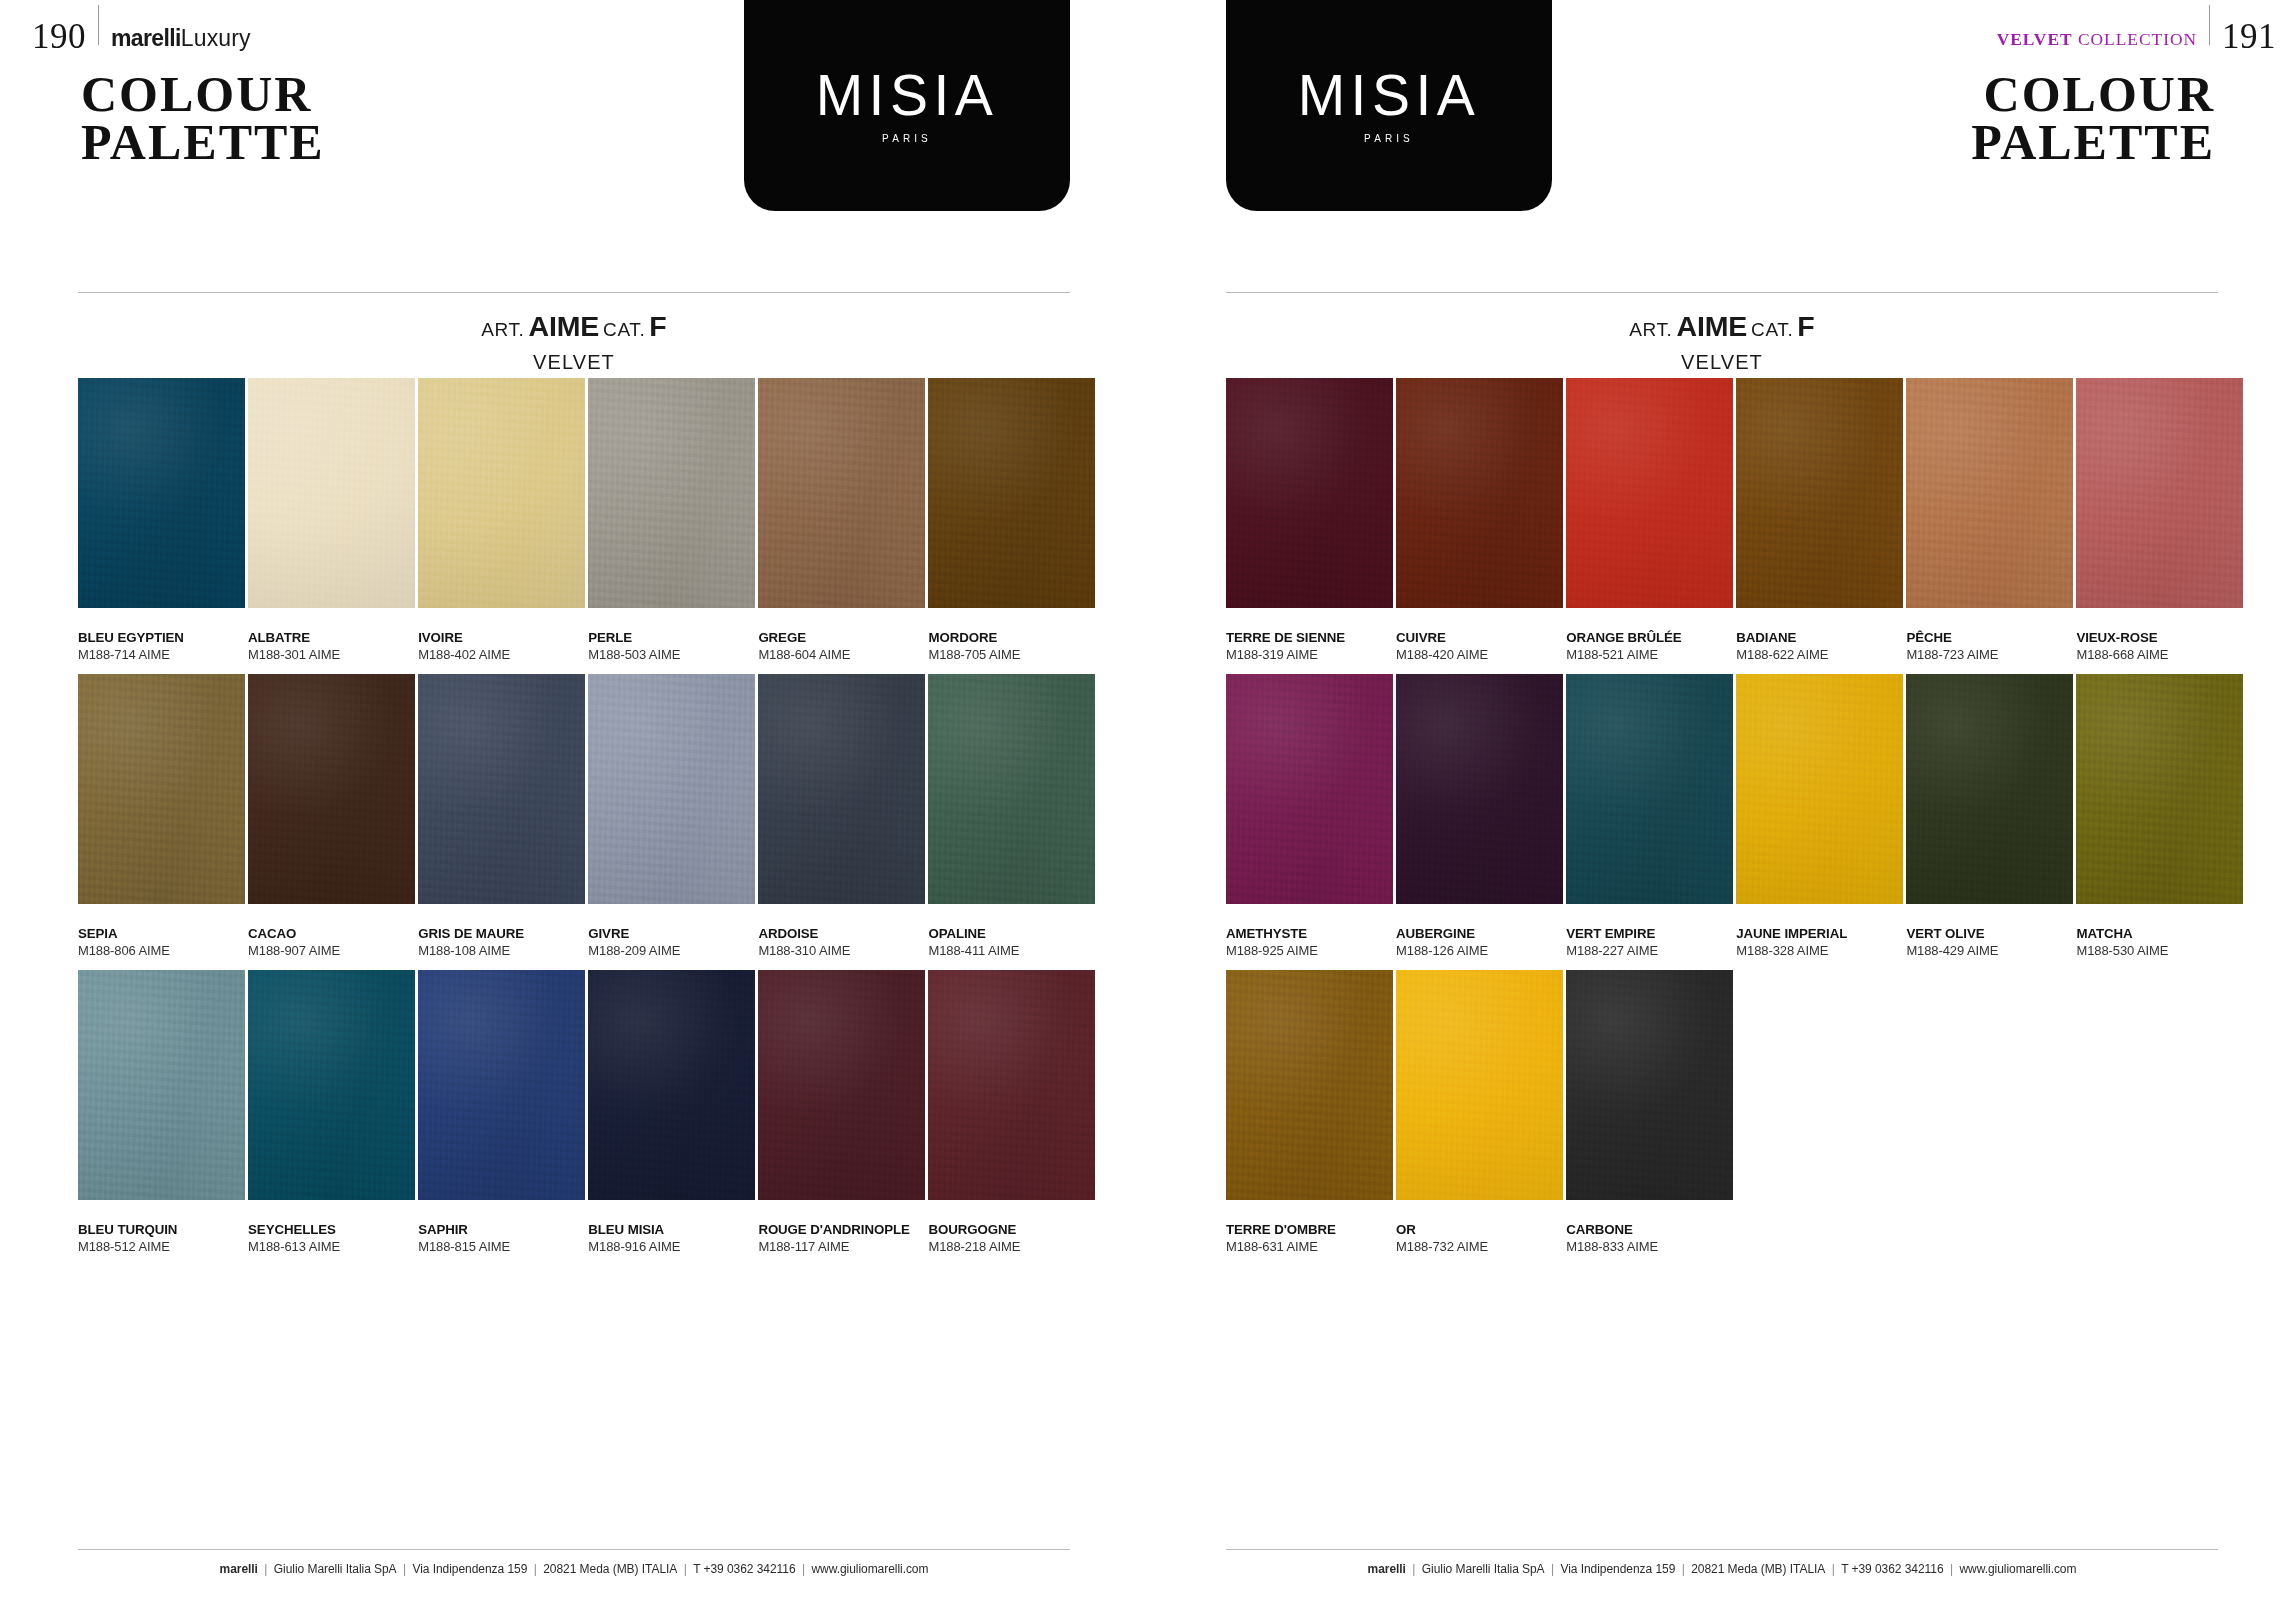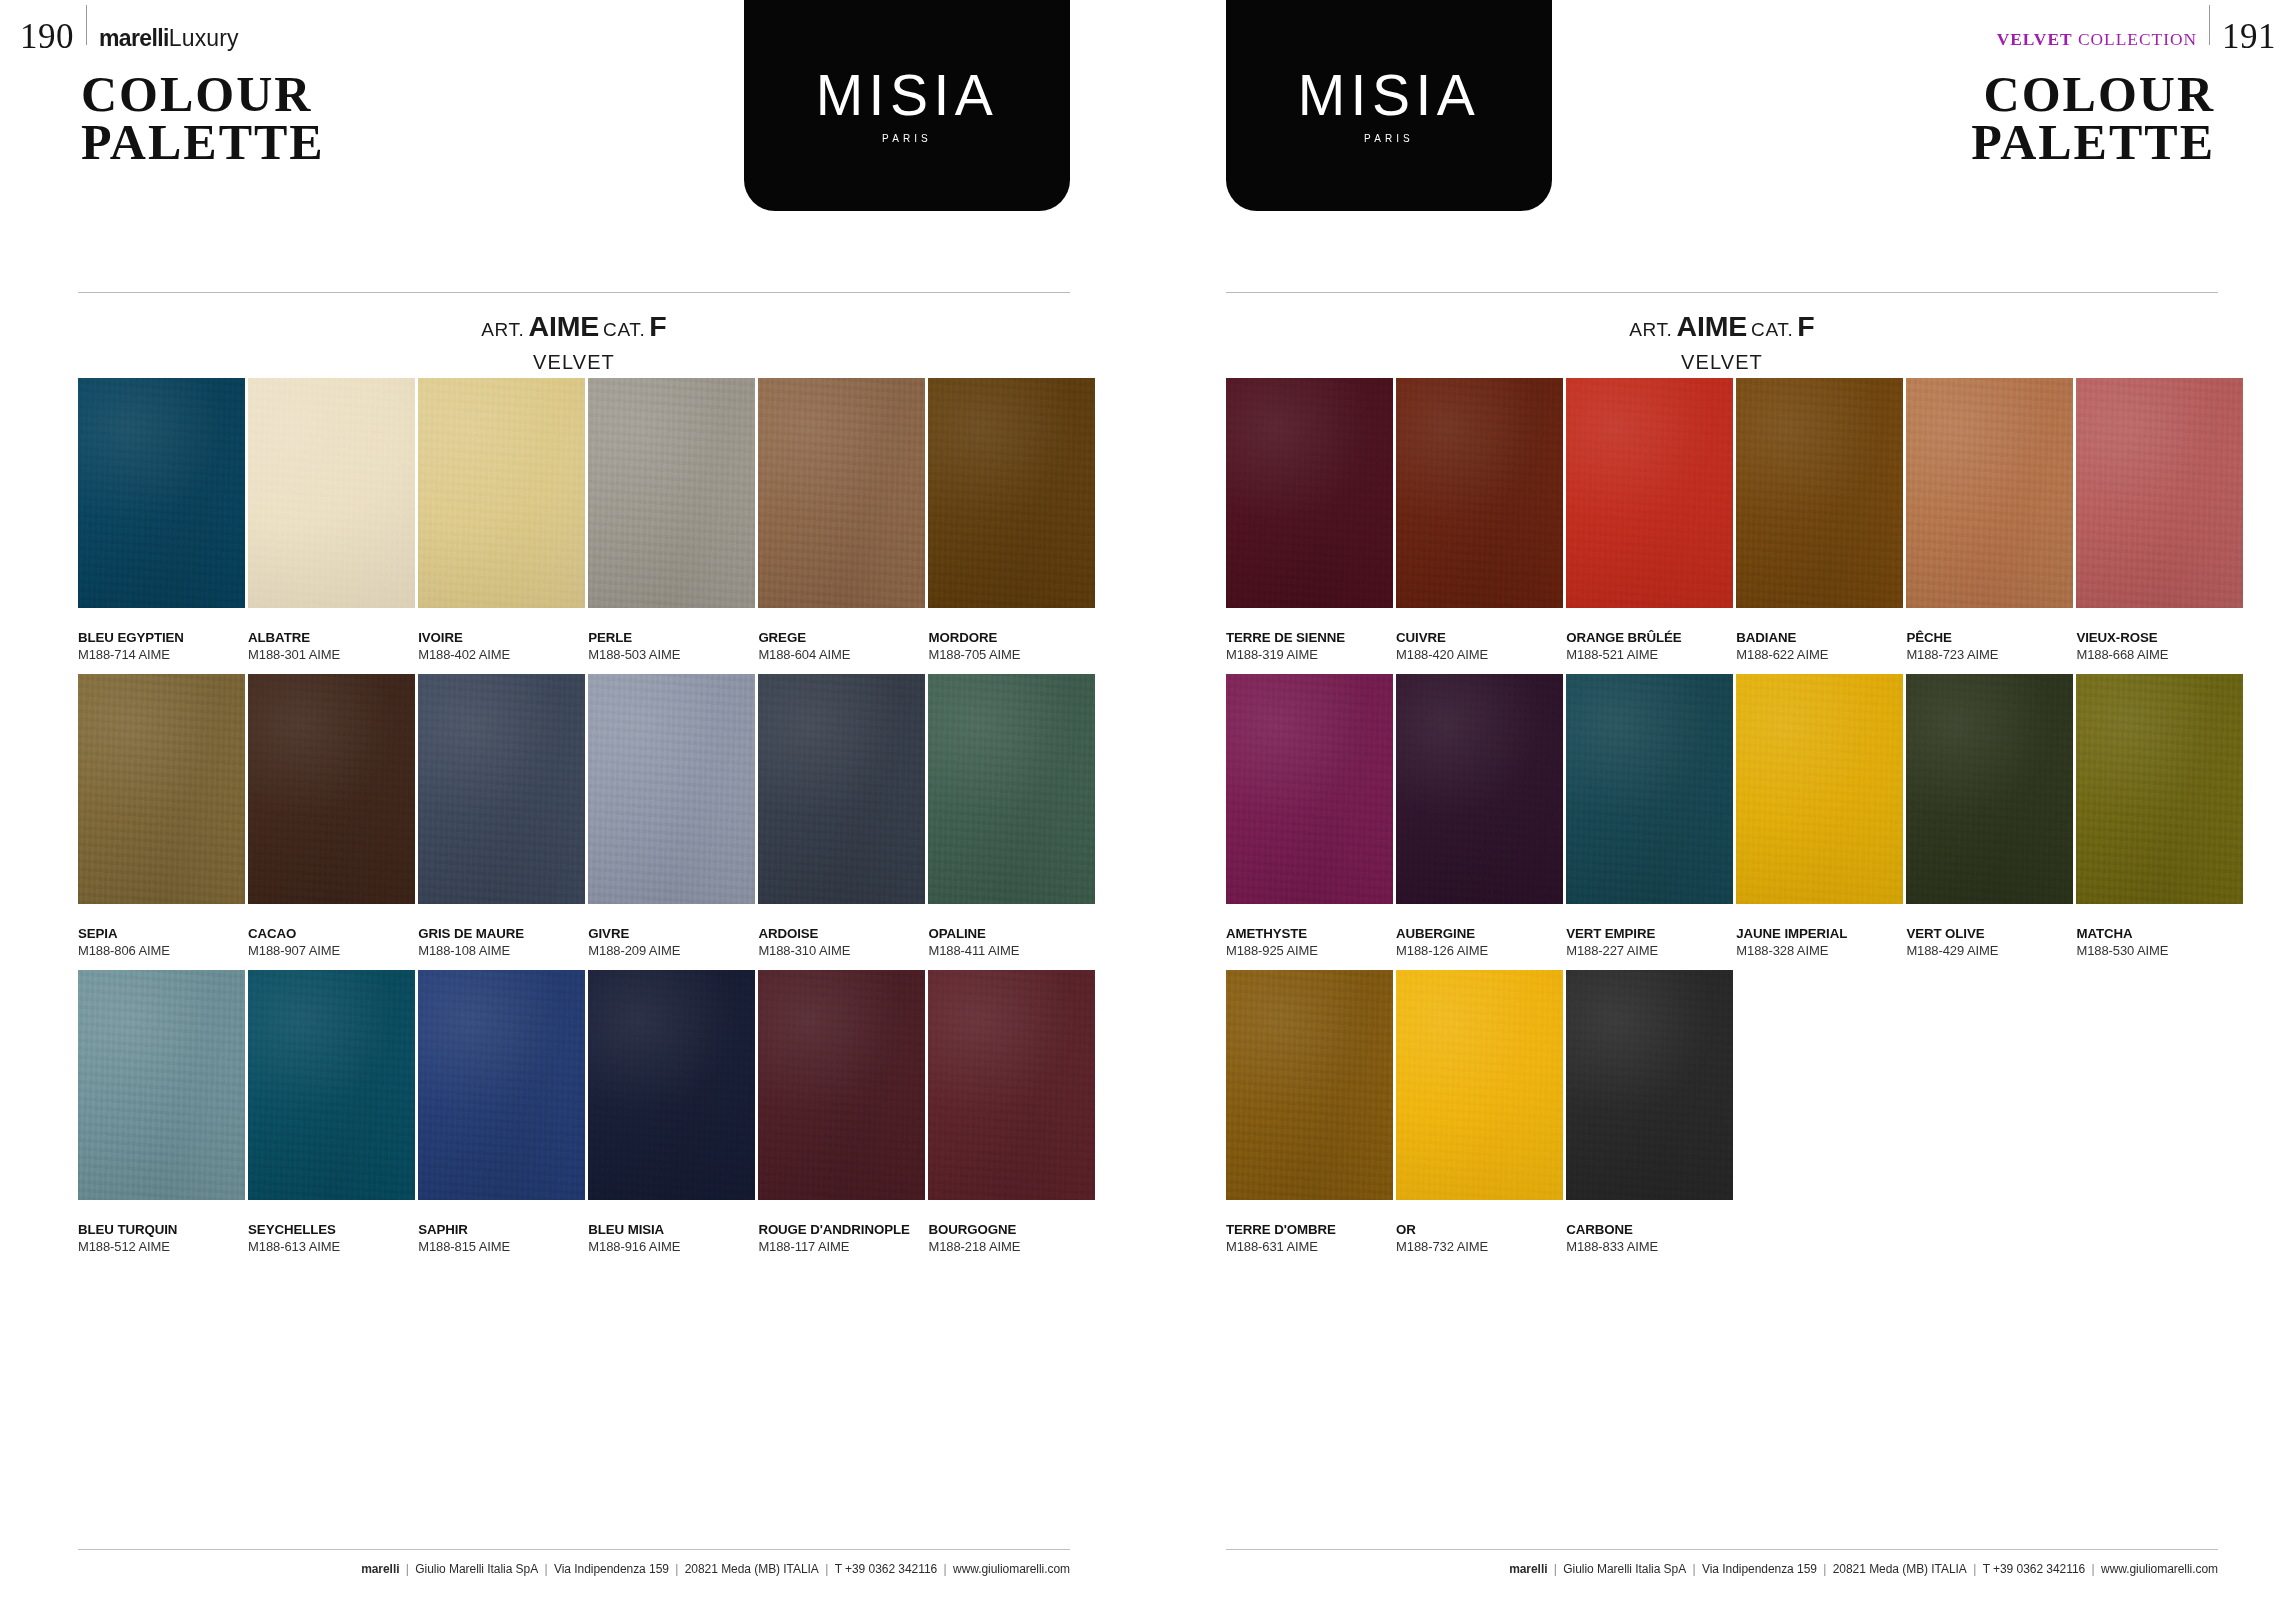--- a/index.html
+++ b/index.html
@@ -32,21 +32,21 @@
   }
 
   
   .folio {
     position: absolute;
     top: 18.4px;
     display: flex;
     align-items: flex-start;
     height: 42px;
   }
-  .folio.left { left: 20px; }
+  .folio.left { left: 32px; }
   .folio.right { right: 20px; }
 
   .folio-num {
     font-family: "Liberation Serif", serif;
     font-size: 35px;
     font-weight: 400;
     line-height: 37px;
     letter-spacing: 0.5px;
     color: #161616;
   }
@@ -236,21 +236,21 @@
     right: 78px;
     bottom: 48px;
   }
   .footer-rule {
     height: 0.9px;
     background: #bfbfbf;
     width: 100%;
     margin-bottom: 12px;
   }
   .footer-line {
-    text-align: right;
+    text-align: center;
     font-size: 12px;
     letter-spacing: -0.05px;
     color: #2b2b2b;
     white-space: nowrap;
   }
   .footer-line b { font-weight: 700; }
   .footer-line .sep { color: #8c8c8c; padding: 0 6.4px; }
 
   .gutter {
     position: absolute;

